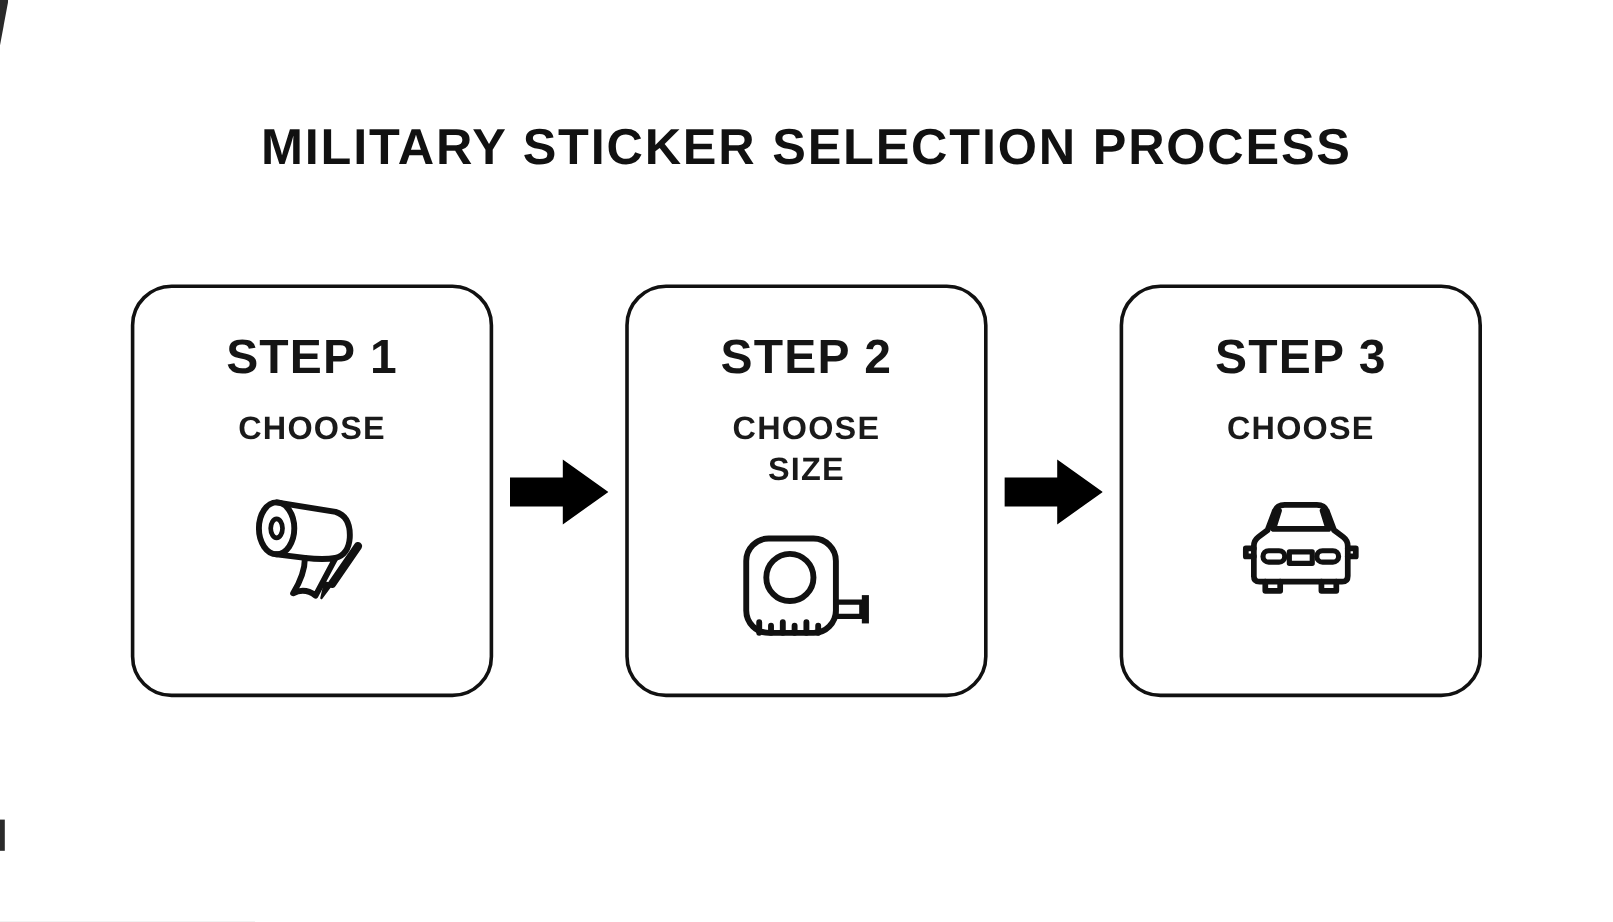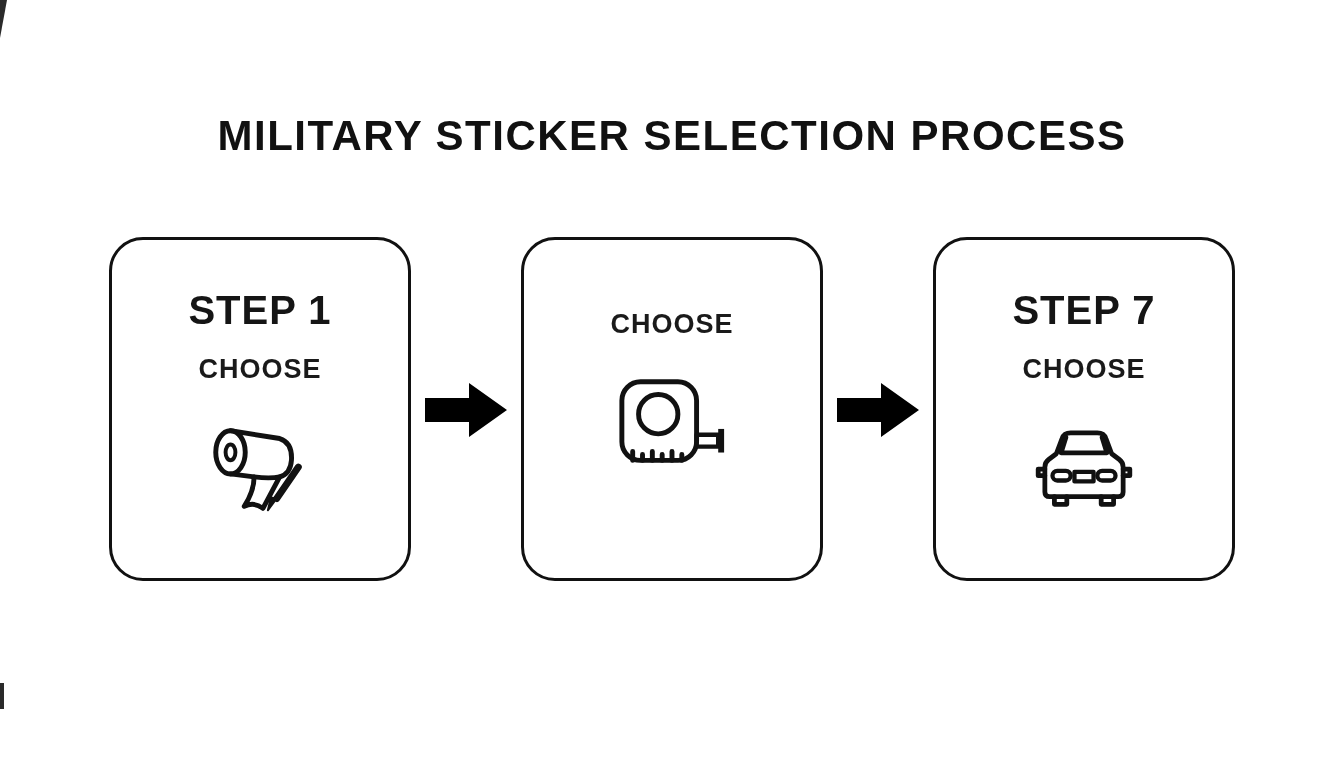--- a/index.html
+++ b/index.html
@@ -11,21 +11,21 @@
     position: relative;
     width: 1344px;
     height: 768px;
     background: #ffffff;
     overflow: hidden;
     font-family: "Liberation Sans", sans-serif;
     color: #111111;
   }
   .title {
     position: absolute;
-    top: 112px;
+    top: 99px;
     left: 0;
     width: 100%;
     text-align: center;
     font-size: 42px;
     font-weight: bold;
     letter-spacing: 1.5px;
     color: #111111;
     margin: 0;
   }
   .flow {
@@ -38,21 +38,21 @@
     align-items: flex-start;
   }
   .step-card {
     box-sizing: border-box;
     width: 302px;
     height: 344px;
     border: 3.5px solid #111111;
     border-radius: 34px;
     background: #ffffff;
     text-align: center;
-    padding-top: 48px;
+    padding-top: 36px;
   }
   .step-heading {
     font-size: 40px;
     font-weight: bold;
     letter-spacing: 1px;
     color: #151515;
   }
   .step-sub {
     margin-top: 20px;
     font-size: 27px;
@@ -118,42 +118,44 @@
       </div>
     </div>
 
     <div class="arrow">
       <svg viewBox="0 0 82 66">
         <path d="M0 21 H44 V6 L82 33 L44 60 V45 H0 Z" fill="#000000"></path>
       </svg>
     </div>
 
     <div class="step-card">
+      <div class="step-heading">STEP 2</div>
       <div class="step-sub">
         <span>CHOOSE</span>
+        <span>SIZE</span>
       </div>
       <div class="step-icon">
         <svg width="116" height="104" viewBox="0 0 118 104" fill="none" stroke="#111111" stroke-width="5" stroke-linecap="round" stroke-linejoin="round">
           <rect x="8" y="8" width="76" height="80" rx="19"></rect>
           <circle cx="45" cy="41" r="20"></circle>
           <path d="M19 88 v-9 M29 88 v-6 M39 88 v-9 M49 88 v-6 M59 88 v-9 M69 88 v-6"></path>
           <rect x="84" y="62" width="22" height="12" stroke-width="4.5"></rect>
           <rect x="106" y="56" width="6" height="24" fill="#111111" stroke="none"></rect>
         </svg>
       </div>
     </div>
 
     <div class="arrow">
       <svg viewBox="0 0 82 66">
         <path d="M0 21 H44 V6 L82 33 L44 60 V45 H0 Z" fill="#000000"></path>
       </svg>
     </div>
 
     <div class="step-card">
-      <div class="step-heading">STEP 7</div>
+      <div class="step-heading">STEP 3</div>
       <div class="step-sub">
         <span>CHOOSE</span>
       </div>
       <div class="step-icon">
         <svg width="126" height="96" viewBox="0 0 132 98" fill="none" stroke="#111111" stroke-width="5" stroke-linejoin="round" stroke-linecap="round">
           <path d="M25 72 V46 q0 -5 4 -8 l8 -6 6 -16 q2 -6 9 -6 h28 q7 0 9 6 l6 16 8 6 q4 3 4 8 v26 q0 5 -5 5 H30 q-5 0 -5 -5 z"></path>
           <path d="M47 15 l-5 16 h48 l-5 -16"></path>
           <rect x="33" y="50" width="19" height="10" rx="5" stroke-width="4.5"></rect>
           <rect x="80" y="50" width="19" height="10" rx="5" stroke-width="4.5"></rect>
           <rect x="56" y="51" width="20" height="10" stroke-width="4.5"></rect>

